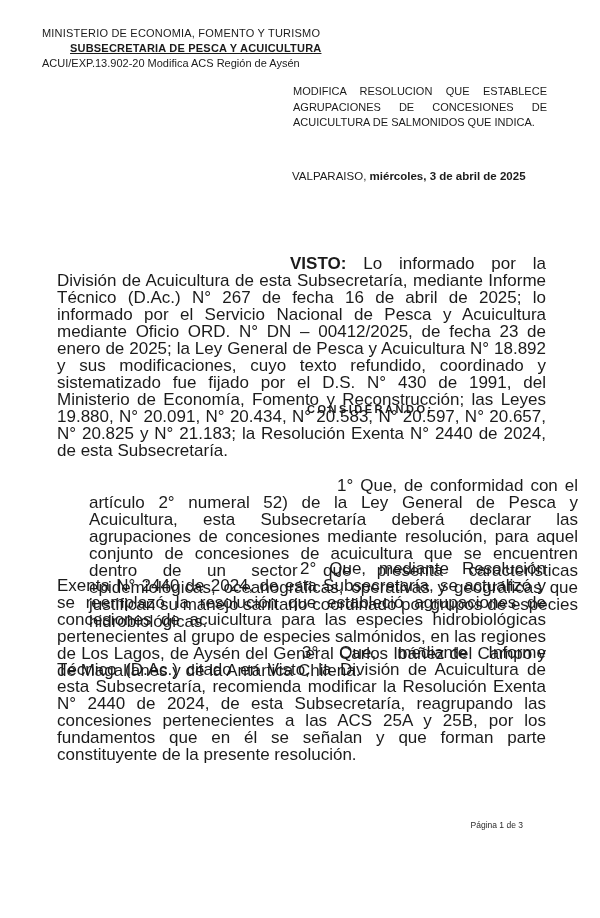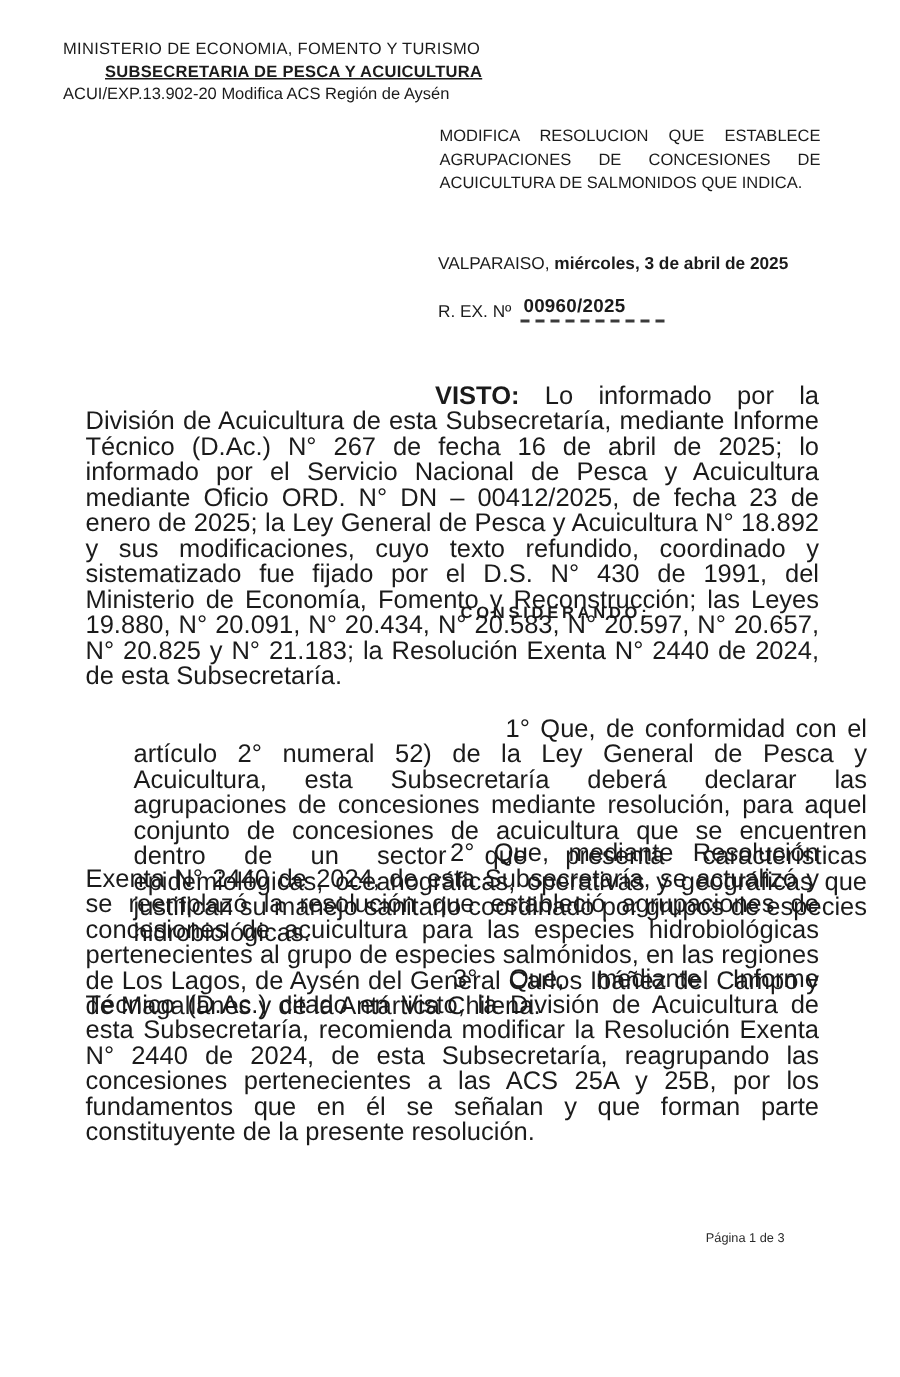--- a/index.html
+++ b/index.html
@@ -99,26 +99,20 @@
     <div class="fileref">ACUI/EXP.13.902-20 Modifica ACS Región de Aysén</div>
   </div>
 
   <div class="subject">MODIFICA RESOLUCION QUE ESTABLECE AGRUPACIONES DE CONCESIONES DE ACUICULTURA DE SALMONIDOS QUE INDICA.</div>
 
   <div class="dateline">
     <span class="city">VALPARAISO,</span>
     <span class="date">miércoles, 3 de abril de 2025</span>
   </div>
 
-  <div class="rex">
-    <span class="rex-label">R. EX. Nº</span>
-    <span class="rex-fill">
-      <span class="rex-number">00960/2025</span>
-    </span>
-  </div>
 
   <div class="bodytext visto-p">
     <p class="indent1"><span class="visto-lead">VISTO:</span><span> Lo informado por la División de Acuicultura de esta Subsecretaría, mediante Informe Técnico (D.Ac.) N° 267 de fecha 16 de abril de 2025; lo informado por el Servicio Nacional de Pesca y Acuicultura mediante Oficio ORD. N° DN – 00412/2025, de fecha 23 de enero de 2025; la Ley General de Pesca y Acuicultura N° 18.892 y sus modificaciones, cuyo texto refundido, coordinado y sistematizado fue fijado por el D.S. N° 430 de 1991, del Ministerio de Economía, Fomento y Reconstrucción; las Leyes 19.880, N° 20.091, N° 20.434, N° 20.583, N° 20.597, N° 20.657, N° 20.825 y N° 21.183; la Resolución Exenta N° 2440 de 2024, de esta Subsecretaría.</span></p>
   </div>
 
   <div class="considerando-title">CONSIDERANDO:</div>
 
   <div class="bodytext consider-p c1">
     <p>1° Que, de conformidad con el artículo 2° numeral 52) de la Ley General de Pesca y Acuicultura, esta Subsecretaría deberá declarar las agrupaciones de concesiones mediante resolución, para aquel conjunto de concesiones de acuicultura que se encuentren dentro de un sector que presenta características epidemiológicas, oceanográficas, operativas y geográficas que justifican su manejo sanitario coordinado por grupos de especies hidrobiológicas.</p>
   </div>

